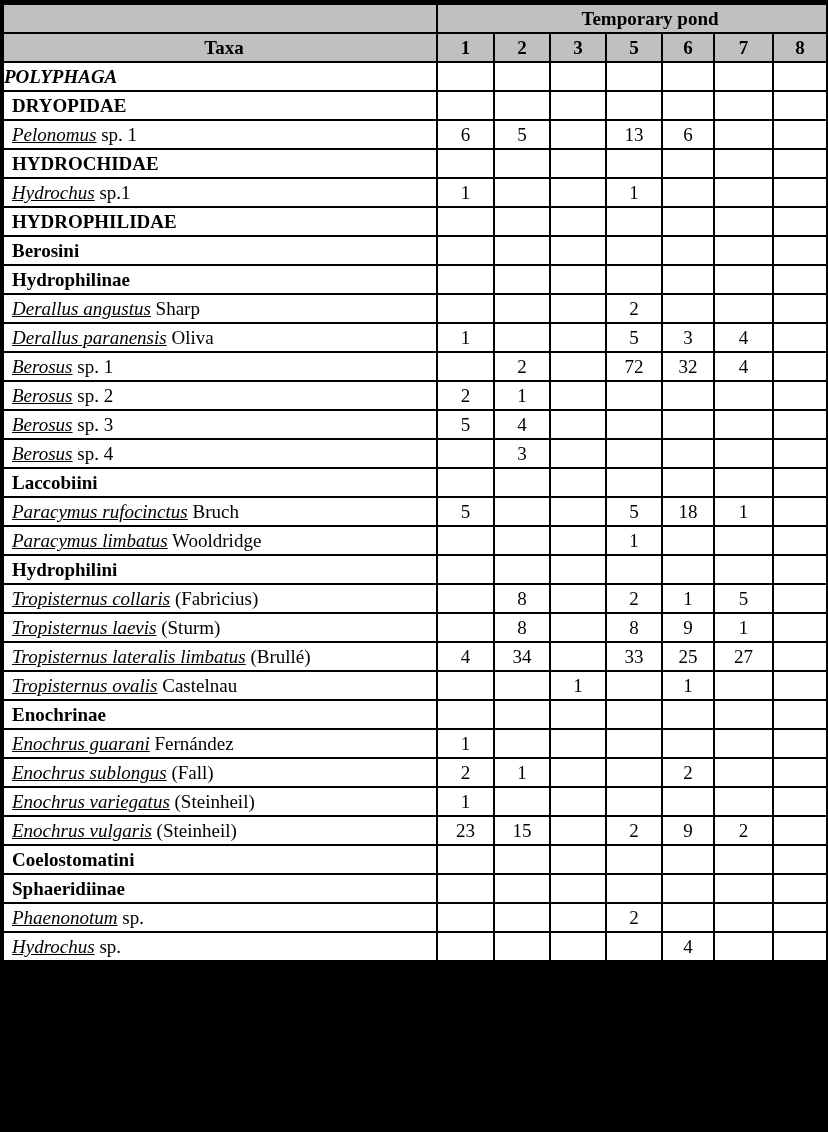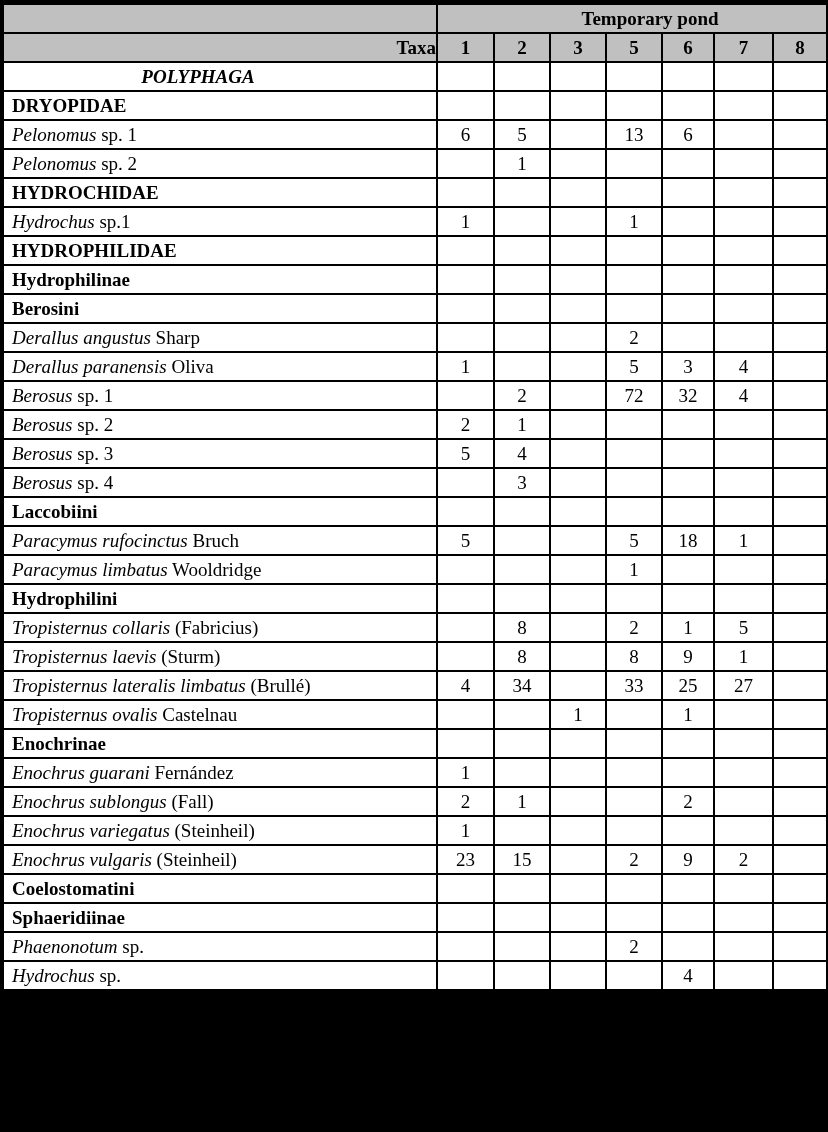--- a/index.html
+++ b/index.html
@@ -7,25 +7,25 @@
   .wrap { position: absolute; left: 2px; top: 3px; width: 824px; background: #fff; }
   table { border-collapse: collapse; table-layout: fixed; width: 824px;
           font-family: "Liberation Serif", "DejaVu Serif", serif; font-size: 19px; color: #000; }
   col.taxa { width: 434px; }
   col.c1 { width: 57px; } col.c2 { width: 56px; } col.c3 { width: 56px; }
   col.c5 { width: 56px; } col.c6 { width: 52px; } col.c7 { width: 59px; } col.c8 { width: 54px; }
   td, th { border: 2px solid #000; height: 27px; padding: 0 0 0 8px; line-height: 27px; white-space: nowrap; overflow: hidden; }
   thead th { background: #c0c0c0; font-weight: bold; }
   thead tr.r1 th { height: 27px; padding-left: 36px; }
   thead th.num { text-align: center; padding: 0; }
-  thead th.taxa-h { text-align: right; }
+  thead th.taxa-h { text-align: center; }
   td.num { text-align: center; padding: 0; }
   tr.group td.name { font-weight: bold; }
-  tr.suborder td.name { text-align: center; font-weight: bold; font-style: italic; padding-left: 0; padding-right: 44px; }
-  .gen { font-style: italic; }
+  tr.suborder td.name { text-align: left; font-weight: bold; font-style: italic; padding-left: 0; padding-right: 44px; }
+  .gen { font-style: italic; text-decoration: underline; }
   .bottom { position: absolute; left: 0; top: 1118px; width: 828px; height: 14px; background: #000; }
 </style>
 </head>
 <body>
 
 <div class="wrap">
   <table>
     <colgroup>
       <col class="taxa">
         <col class="c1">
@@ -76,30 +76,20 @@
         <tr class="taxon">
           <td class="name"><span class="gen">Pelonomus</span><span> sp. 1</span></td>
           <td class="num">6</td>
           <td class="num">5</td>
           <td class="num"></td>
           <td class="num">13</td>
           <td class="num">6</td>
           <td class="num"></td>
           <td class="num"></td>
         </tr>
-        <tr class="taxon">
-          <td class="name"><span class="gen">Pelonomus</span><span> sp. 2</span></td>
-          <td class="num"></td>
-          <td class="num">1</td>
-          <td class="num"></td>
-          <td class="num"></td>
-          <td class="num"></td>
-          <td class="num"></td>
-          <td class="num"></td>
-        </tr>
         <tr class="group">
           <td class="name">HYDROCHIDAE</td>
           <td class="num"></td>
           <td class="num"></td>
           <td class="num"></td>
           <td class="num"></td>
           <td class="num"></td>
           <td class="num"></td>
           <td class="num"></td>
         </tr>
@@ -117,31 +107,31 @@
           <td class="name">HYDROPHILIDAE</td>
           <td class="num"></td>
           <td class="num"></td>
           <td class="num"></td>
           <td class="num"></td>
           <td class="num"></td>
           <td class="num"></td>
           <td class="num"></td>
         </tr>
         <tr class="group">
+          <td class="name">Berosini</td>
+          <td class="num"></td>
+          <td class="num"></td>
+          <td class="num"></td>
+          <td class="num"></td>
+          <td class="num"></td>
+          <td class="num"></td>
+          <td class="num"></td>
+        </tr>
+        <tr class="group">
           <td class="name">Hydrophilinae</td>
-          <td class="num"></td>
-          <td class="num"></td>
-          <td class="num"></td>
-          <td class="num"></td>
-          <td class="num"></td>
-          <td class="num"></td>
-          <td class="num"></td>
-        </tr>
-        <tr class="group">
-          <td class="name">Berosini</td>
           <td class="num"></td>
           <td class="num"></td>
           <td class="num"></td>
           <td class="num"></td>
           <td class="num"></td>
           <td class="num"></td>
           <td class="num"></td>
         </tr>
         <tr class="taxon">
           <td class="name"><span class="gen">Derallus angustus</span><span> Sharp</span></td>

